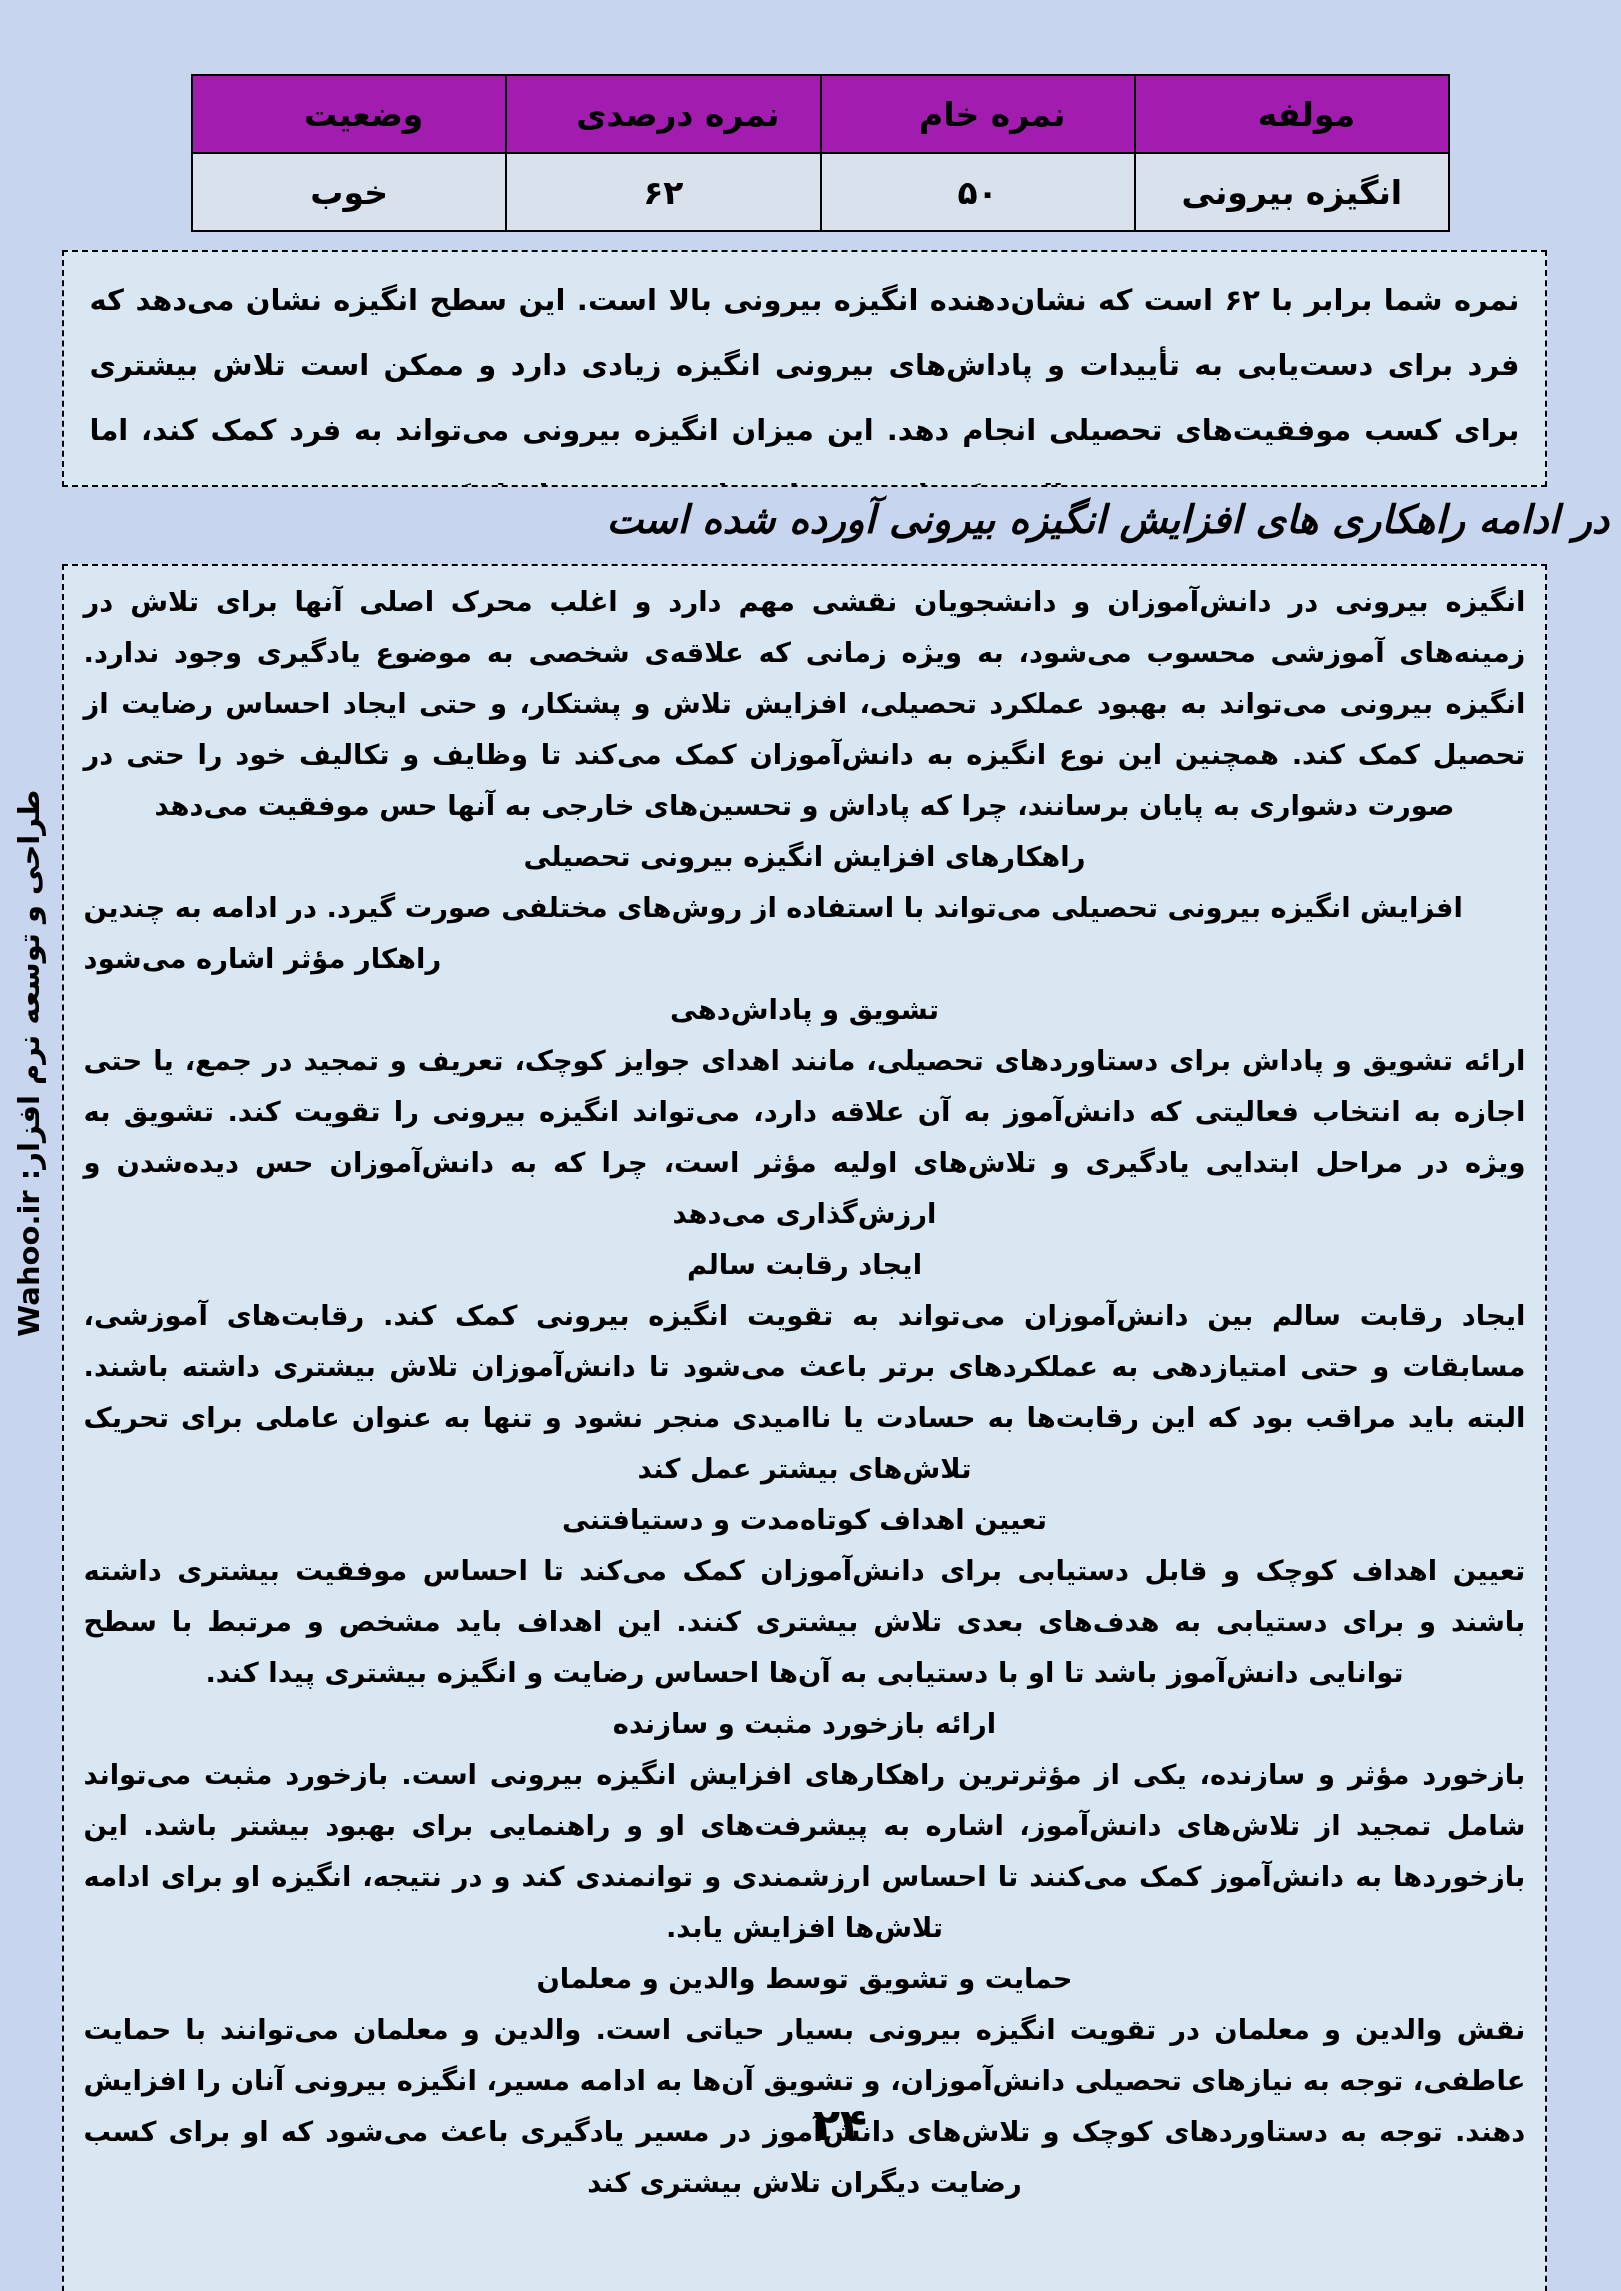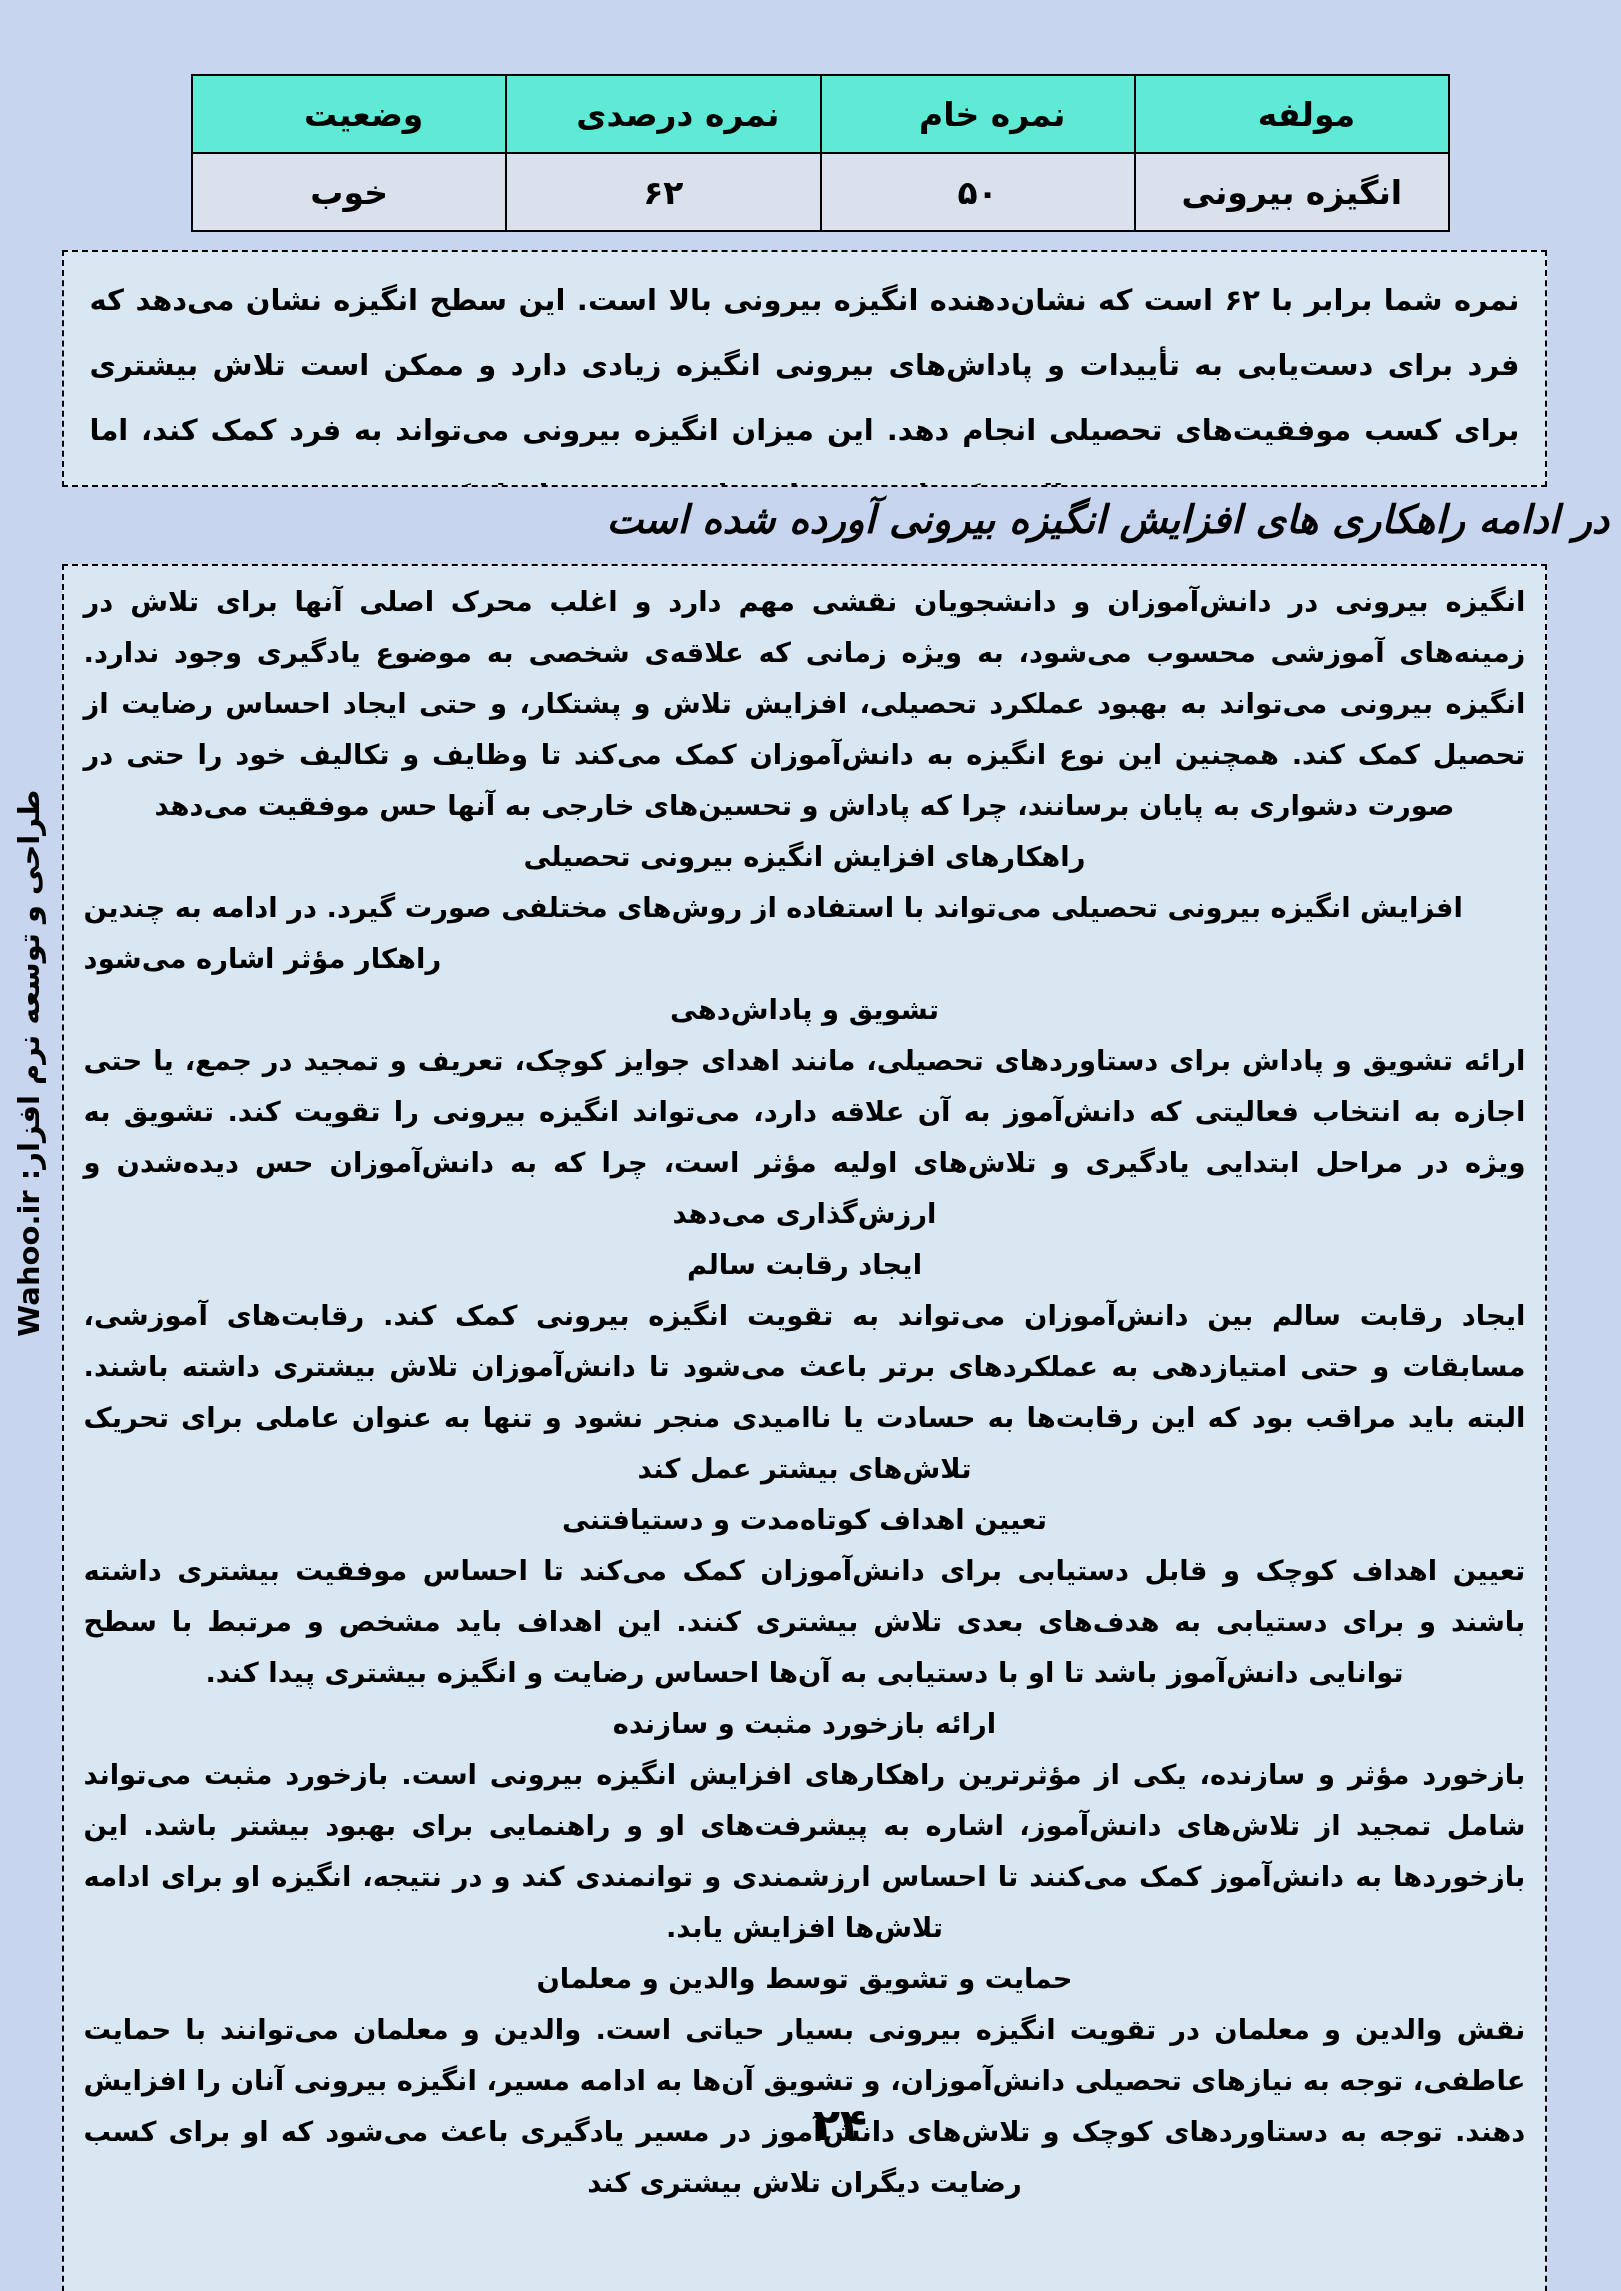--- a/index.html
+++ b/index.html
@@ -13,21 +13,21 @@
   .score-table{
     position:absolute;top:74px;right:171px;width:1259px;
     border-collapse:collapse;table-layout:fixed;
     background:#dae2ed;
   }
   .score-table th,.score-table td{
     border:2.9px solid #000;height:76px;
     text-align:center;vertical-align:middle;
     font-size:33px;font-weight:700;padding:0 5.9px;
   }
-  .score-table thead th{background:#5eead4;padding-left:35px;}
+  .score-table thead th{background:#a21caf;padding-left:35px;}
   .score-table tbody td{background:#d8e1ec;}
   
   .panel{
     position:absolute;left:62px;width:1485px;box-sizing:border-box;
     background:#d9e7f2;border:2.9px dashed #000;overflow:hidden;
   }
   .summary-box{
     top:250px;height:237px;padding:15.7px 25.5px;
     font-size:29px;line-height:65px;
     text-align:justify;text-align-last:center;

